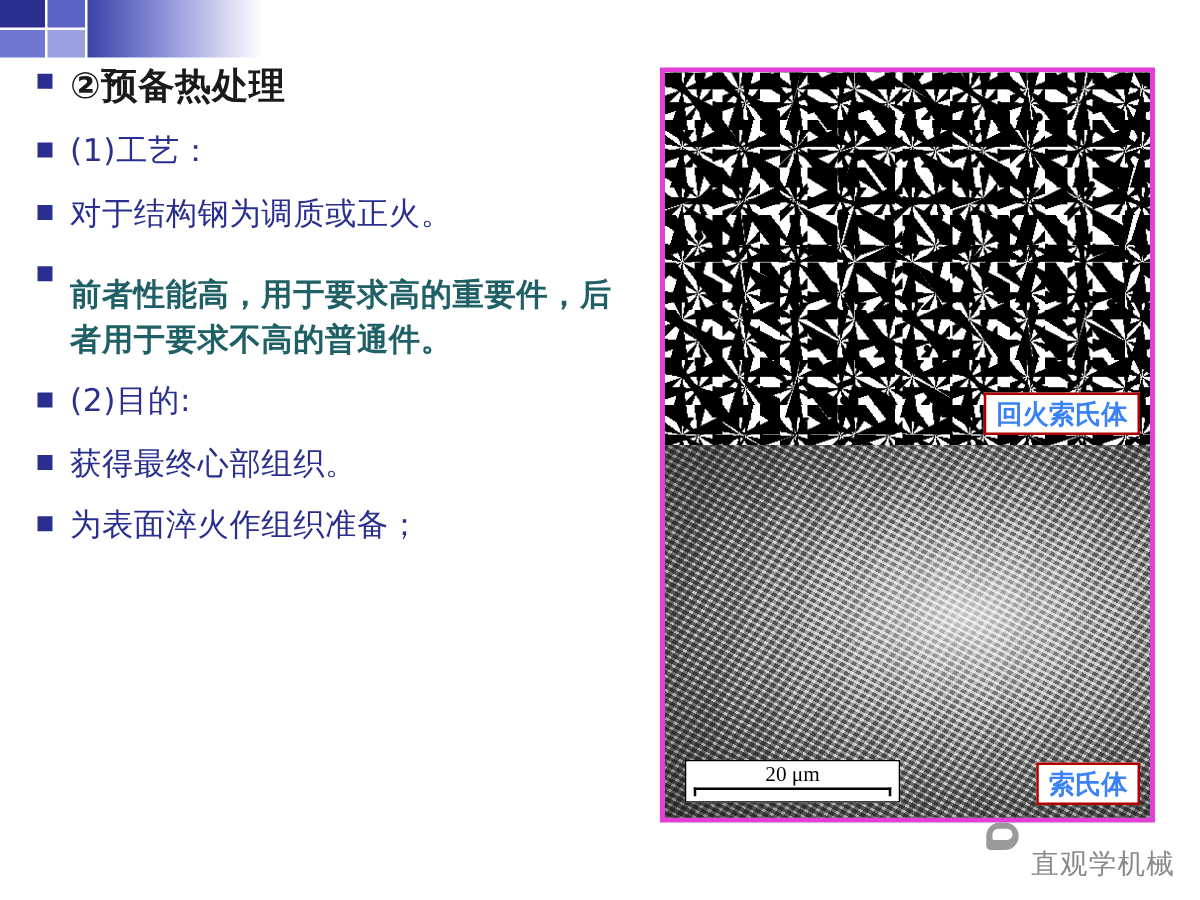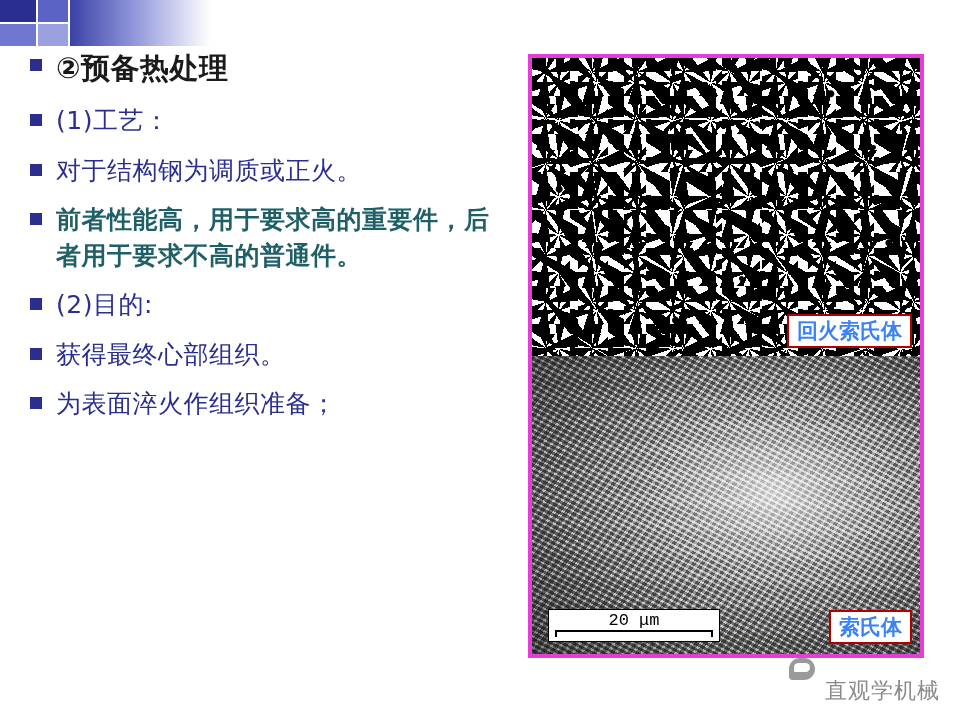--- a/index.html
+++ b/index.html
@@ -70,20 +70,21 @@
     line-height: 1.42;
     color: #2a2f8f;
     letter-spacing: 0.5px;
   }
   .bullet-text.bold {
     font-weight: bold;
   }
   .bullet-text.teal {
     color: #1f5f66;
     font-weight: bold;
+    margin-top: 16px;
   }
   .bullet-row.first .bullet-text {
     font-weight: bold;
     font-size: 29px;
     color: #1a1a1a;
   }
   .bullet-row.first .bullet-mark {
     background: #2a2f8f;
   }
 
@@ -159,21 +160,21 @@
     margin-left: 18px;
   }
   .scalebar {
     position: absolute;
     left: 16px;
     bottom: 12px;
     width: 170px;
     background: #ffffff;
     border: 1px solid #000;
     text-align: center;
-    font-family: Liberation Mono, monospace;
+    font-family: Liberation Serif, serif;
     font-size: 17px;
     color: #000;
     padding: 1px 0 2px 0;
   }
   .scalebar .ticks {
     position: relative;
     height: 7px;
     border-top: 2px solid #000;
     margin: 0 6px;
   }

